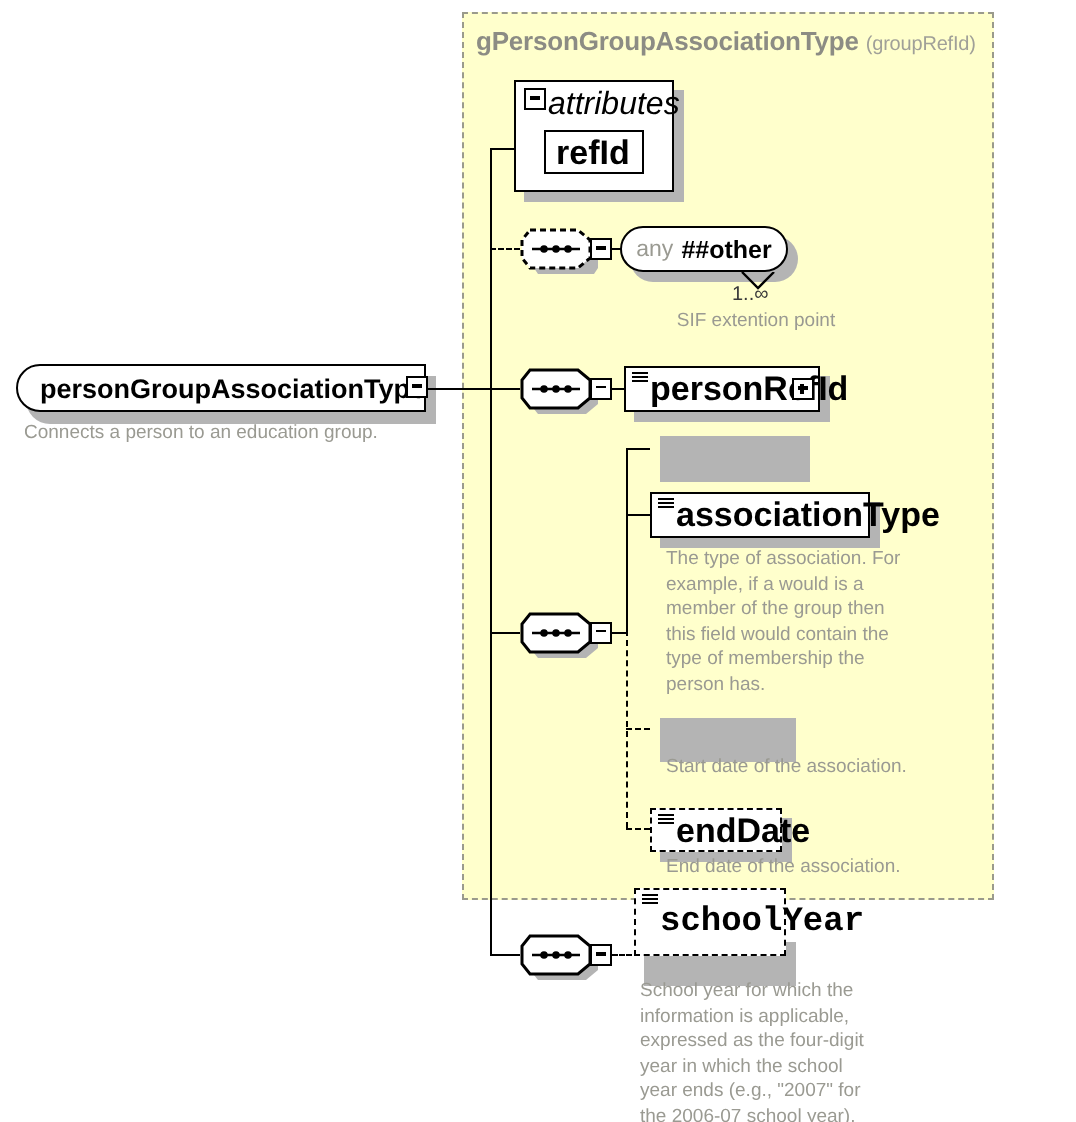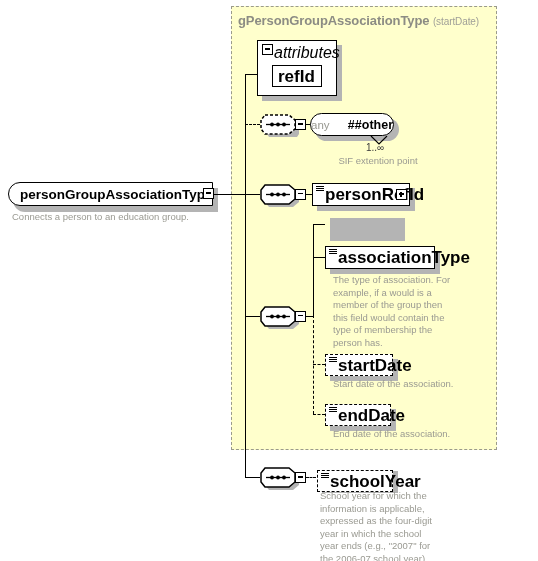--- a/index.html
+++ b/index.html
@@ -227,21 +227,21 @@
     left: 310px;
     top: 113px;
     width: 84px;
     height: 23px;
     background: #ffffff;
     border: 1.6px solid #000000;
     border-radius: 12px;
     box-sizing: border-box;
     display: flex;
     align-items: center;
-    justify-content: space-between;
+    justify-content: center;
     gap: 4px;
     font-size: 12.5px;
     z-index: 5;
     white-space: nowrap;
   }
   .any-node .any-kw { color: #9a9a92; font-weight: normal; font-size: 11.5px; }
   .any-node .any-ns { color: #000; font-weight: bold; }
   .any-shadow {
     position: absolute;
     left: 315px;
@@ -254,21 +254,21 @@
   }
 </style>
 </head>
 <body>
 
 <div class="canvas">
 
   <div class="ext-panel"></div>
   <div class="ext-title">
     <span>gPersonGroupAssociationType</span>
-    <span class="ext-kind">(startDate)</span>
+    <span class="ext-kind">(groupRefId)</span>
   </div>
 
   <div class="root-shadow"></div>
   <div class="root-node">
     <span class="lbl">personGroupAssociationType</span>
   </div>
   <div class="pm-box" style="left:203px; top:188px;"></div>
   <div class="doc" style="left:12px; top:211px; width:210px;">Connects a person to an education group.</div>
 
   <div class="ln h" style="left:214px; top:193.5px; width:31px;"></div>
@@ -366,28 +366,20 @@
         <i></i>
         <i></i>
         <i></i>
       </span>
     <span class="lbl">associationType</span>
   </div>
   <div class="doc" style="left:333px; top:274px; width:126px;">The type of association. For example, if a would is a member of the group then this field would contain the type of membership the person has.</div>
 
   <div class="ln dash-h" style="left:313px; top:364px; width:12px;"></div>
   <div class="shadow" style="left:330px; top:359px; width:68px; height:22px;"></div>
-  <div class="node dashed has-icon" style="left:325px; top:354px; width:68px; height:22px;">
-    <span class="type-icon">
-        <i></i>
-        <i></i>
-        <i></i>
-      </span>
-    <span class="lbl">startDate</span>
-  </div>
   <div class="doc" style="left:333px; top:378px; width:160px;">Start date of the association.</div>
 
   <div class="ln dash-h" style="left:313px; top:414px; width:12px;"></div>
   <div class="shadow" style="left:330px; top:409px; width:66px; height:22px;"></div>
   <div class="node dashed has-icon" style="left:325px; top:404px; width:66px; height:22px;">
     <span class="type-icon">
         <i></i>
         <i></i>
         <i></i>
       </span>
@@ -403,21 +395,21 @@
       <line x1="7" y1="11.5" x2="31" y2="11.5" stroke="#000" stroke-width="1.3"></line>
       <circle cx="13" cy="11.5" r="1.9" fill="#000"></circle>
       <circle cx="19" cy="11.5" r="1.9" fill="#000"></circle>
       <circle cx="25" cy="11.5" r="1.9" fill="#000"></circle>
     </svg>
   </div>
   <div class="pm-box" style="left:295px; top:472px;"></div>
   <div class="ln dash-h" style="left:306px; top:477px; width:10px;"></div>
 
   <div class="shadow" style="left:322px; top:471px; width:76px; height:22px;"></div>
-  <div class="node dashed has-icon" style="left:317px; top:470px; width:76px; height:22px;">
+  <div class="node dashed has-icon" style="left:317px; top:444px; width:76px; height:34px;font-family:Liberation Mono, monospace;">
     <span class="type-icon">
         <i></i>
         <i></i>
         <i></i>
       </span>
     <span class="lbl">schoolYear</span>
   </div>
   <div class="doc" style="left:320px; top:490px; width:122px;">School year for which the information is applicable, expressed as the four-digit year in which the school year ends (e.g., "2007" for the 2006-07 school year).</div>
 
 </div>

